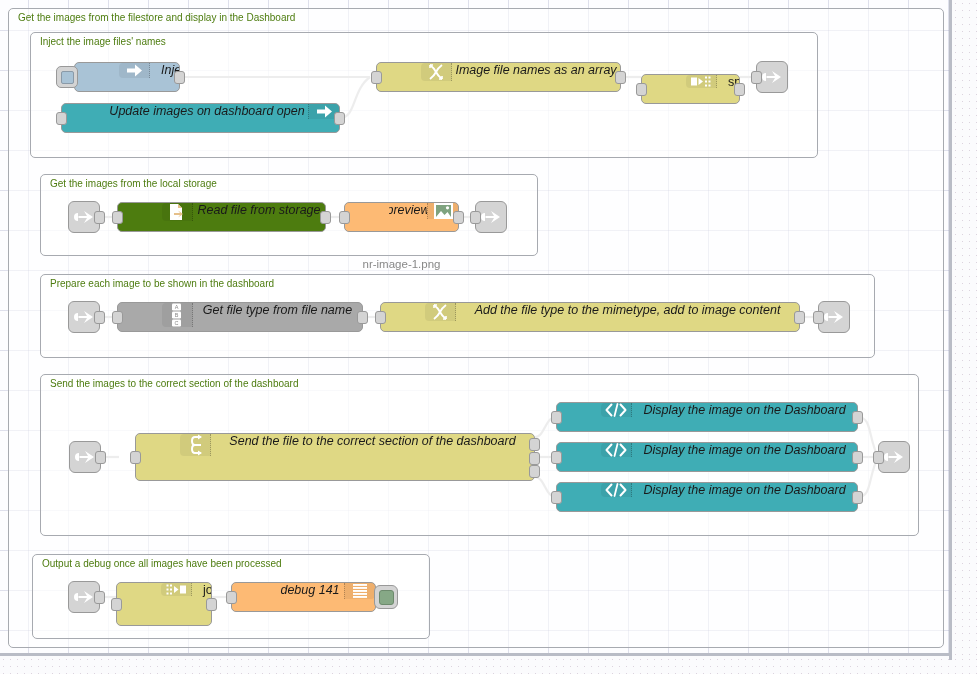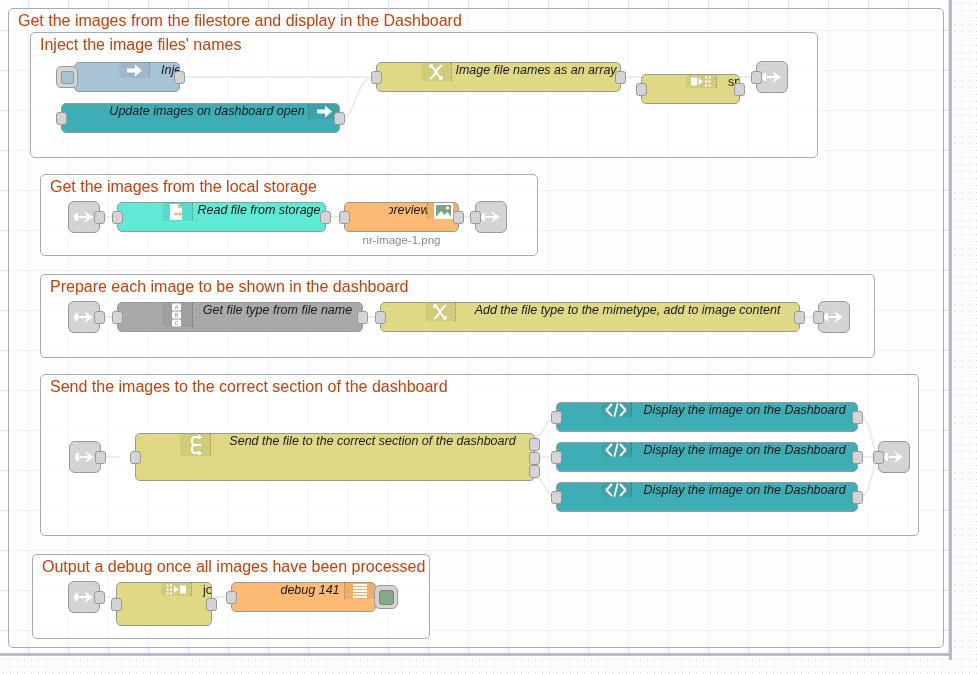--- a/index.html
+++ b/index.html
@@ -60,22 +60,22 @@
     position: absolute;
     border: 1px solid #a7aab0;
     border-radius: 5px;
     background: rgba(255,255,255,0.55);
     box-sizing: border-box;
   }
   .group-label {
     position: absolute;
     left: 9px;
     top: 3px;
-    font-size: 16px;
-    color: #c2410c;
+    font-size: 10px;
+    color: #4d7c0f;
     white-space: nowrap;
     font-family: "Liberation Sans", sans-serif;
     text-align: center;
   }
 
   
   .node {
     position: absolute;
     box-sizing: border-box;
     border: 1px solid #999;
@@ -127,21 +127,21 @@
     top: 50%;
     margin-top: -6.5px;
   }
   .port.in  { left: -6px; }
   .port.out { right: -6px; }
 
   
   .c-yellow { background: #dfd884; }
   .c-teal   { background: #3fadb5; }
   .c-green  { background: #fdba74; }
-  .c-orange { background: #5eead4; }
+  .c-orange { background: #4d7c0f; }
   .c-grey   { background: #a9a9a9; }
   .c-inject { background: #a9c3d6; }
 
   
   .linknode {
     position: absolute;
     width: 32px; height: 32px;
     box-sizing: border-box;
     border: 1px solid #999;
     border-radius: 6px;
@@ -200,20 +200,21 @@
   }
 
   
   .node-caption {
     position: absolute;
     font-size: 11.5px;
     color: #888;
     white-space: nowrap;
     text-align: center;
     font-family: "Liberation Sans", sans-serif;
+    margin-top: 24px;
   }
 
   
   #wires {
     position: absolute;
     left: 0; top: 0;
     width: 977px;
     height: 674px;
     pointer-events: none;
   }

